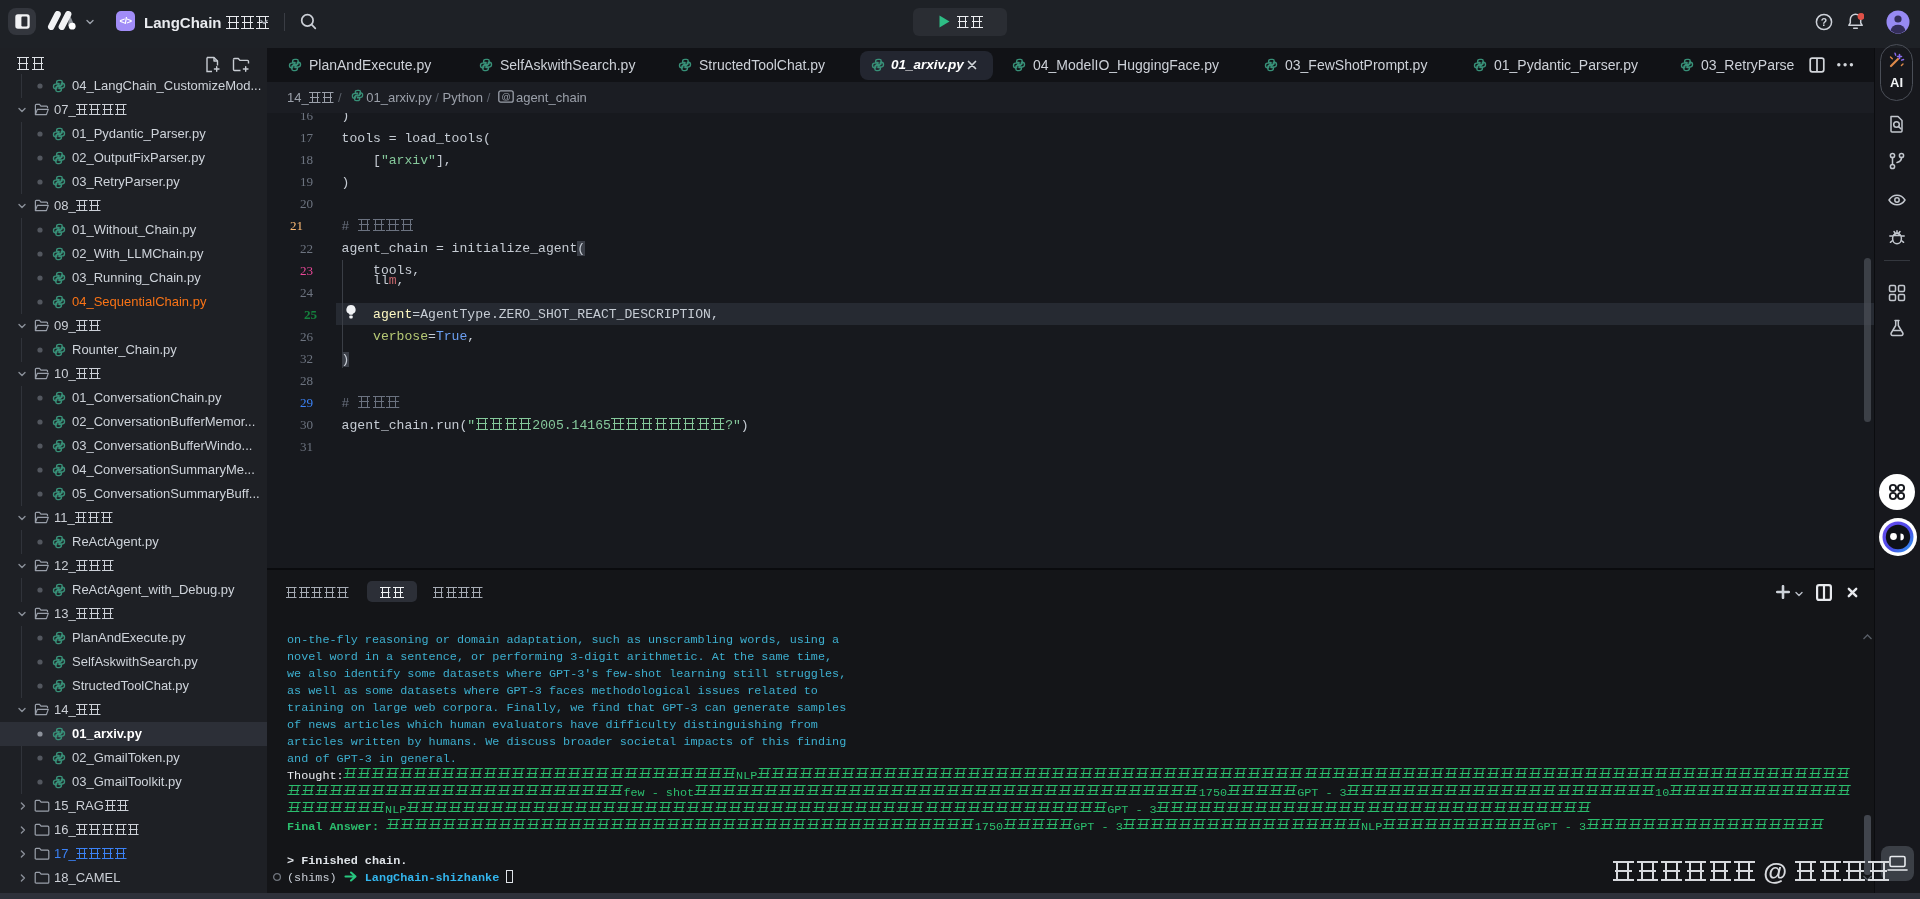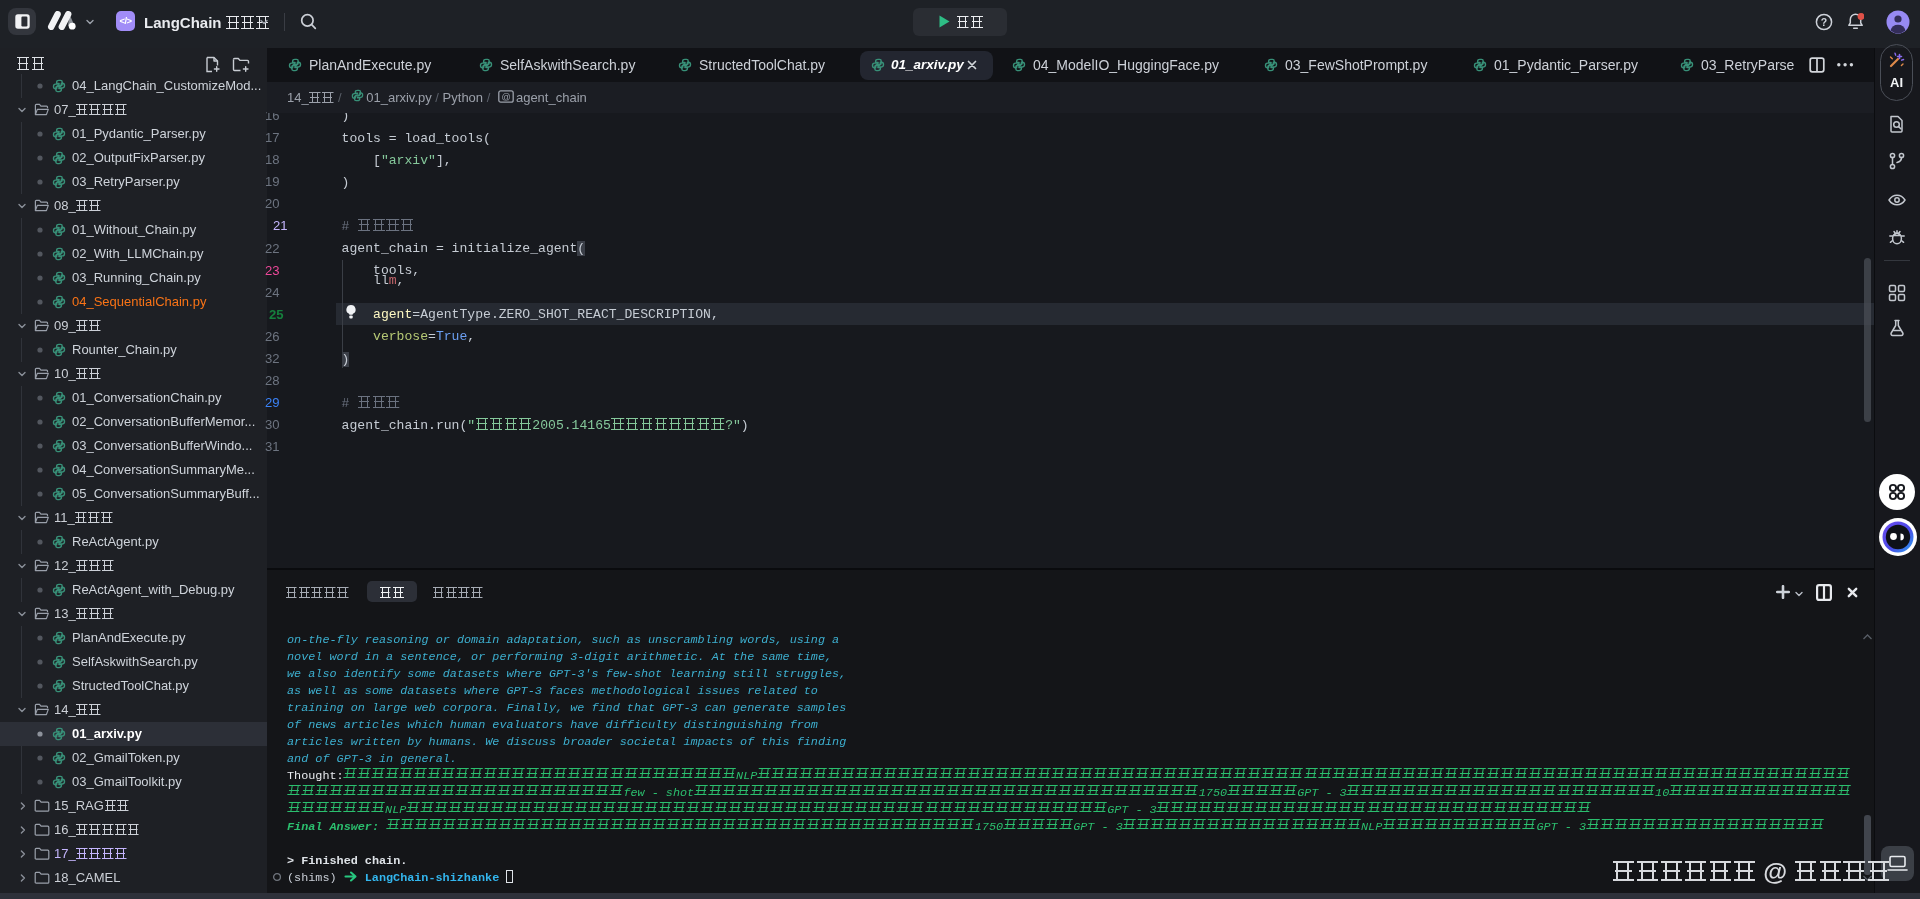--- a/index.html
+++ b/index.html
@@ -6,24 +6,24 @@
 .pyi{position:absolute}
 i.c{display:inline-block;font-style:normal;background:
  linear-gradient(currentColor,currentColor) 50% 2%/96% 9.5% no-repeat,
  linear-gradient(currentColor,currentColor) 50% 50%/78% 9.5% no-repeat,
  linear-gradient(currentColor,currentColor) 50% 98%/96% 9.5% no-repeat,
  linear-gradient(currentColor,currentColor) 22% 50%/9.5% 94% no-repeat,
  linear-gradient(currentColor,currentColor) 76% 50%/9.5% 94% no-repeat;
  width:.9em;height:.86em;margin:0 .045em;vertical-align:-.07em}
 .code-line{position:absolute;left:341.6px;white-space:pre;font-family:"Liberation Mono",monospace;font-size:13.1px;color:#c6ccd4}
 .code-line i.c{width:13.1px;height:12.2px;margin:0 .6px;vertical-align:-1px}
-.lnum{position:absolute;width:48px;font-family:Liberation Sans, sans-serif;font-size:13.1px;color:#6d7480}
+.lnum{position:absolute;width:48px;text-align:right;font-family:Liberation Serif, serif;font-size:13.1px;color:#6d7480}
 .term{position:absolute;left:287px;white-space:pre;font-family:"Liberation Mono",monospace;font-size:11.8px;line-height:17px;height:17px}
 .term i.c{width:12.9px;height:10.6px;margin:0 .57px;vertical-align:-.5px}
-.it{font-style:italic}
+.it{}
 .it i.c{transform:skewX(-9deg)}
 .cyan{color:#3dafcf}
 .grn{color:#2bbf6e}
 .tree-t{position:absolute;font-size:13px;white-space:pre}
 </style></head><body>
 <div class="a" style="left:0;top:0;width:1920px;height:48px;background:#1e2126"></div>
 <div class="a" style="left:8px;top:8px;width:28px;height:27px;background:#33363d;border-radius:8px"></div>
 <svg class="a" style="left:15px;top:14px" width="15" height="15" viewBox="0 0 15 15">
     <rect x="0.3" y="0.3" width="14.4" height="14.4" rx="2.6" fill="#f2f3f5"></rect>
     <rect x="6.4" y="2.6" width="6" height="9.8" rx="1.2" fill="#2a2d34"></rect>
@@ -406,21 +406,21 @@
 <svg class="pyi" style="left:34px;top:823px" width="16" height="14" viewBox="0 0 16 14">
     <path d="M1.2 2.4c0-.6.4-1 1-1h3.4l1.5 1.8h6.7c.6 0 1 .4 1 1v7c0 .6-.4 1-1 1H2.2c-.6 0-1-.4-1-1z" fill="none" stroke="#9aa0ab" stroke-width="1.2" stroke-linejoin="round"></path>
   </svg>
 <div class="tree-t" style="left:54px;top:822px;color:#ccd0d7">16_<i class="c"></i><i class="c"></i><i class="c"></i><i class="c"></i><i class="c"></i></div>
 <svg class="pyi" style="left:18px;top:849px" width="10" height="10" viewBox="0 0 10 10">
     <path d="M3.4 2l3 3-3 3" fill="none" stroke="#8a8f99" stroke-width="1.4" stroke-linecap="round" stroke-linejoin="round"></path>
   </svg>
 <svg class="pyi" style="left:34px;top:847px" width="16" height="14" viewBox="0 0 16 14">
     <path d="M1.2 2.4c0-.6.4-1 1-1h3.4l1.5 1.8h6.7c.6 0 1 .4 1 1v7c0 .6-.4 1-1 1H2.2c-.6 0-1-.4-1-1z" fill="none" stroke="#9aa0ab" stroke-width="1.2" stroke-linejoin="round"></path>
   </svg>
-<div class="tree-t" style="left:54px;top:846px;color:#c4b5fd">17_<i class="c"></i><i class="c"></i><i class="c"></i><i class="c"></i></div>
+<div class="tree-t" style="left:54px;top:846px;color:#3b82f6">17_<i class="c"></i><i class="c"></i><i class="c"></i><i class="c"></i></div>
 <svg class="pyi" style="left:18px;top:873px" width="10" height="10" viewBox="0 0 10 10">
     <path d="M3.4 2l3 3-3 3" fill="none" stroke="#8a8f99" stroke-width="1.4" stroke-linecap="round" stroke-linejoin="round"></path>
   </svg>
 <svg class="pyi" style="left:34px;top:871px" width="16" height="14" viewBox="0 0 16 14">
     <path d="M1.2 2.4c0-.6.4-1 1-1h3.4l1.5 1.8h6.7c.6 0 1 .4 1 1v7c0 .6-.4 1-1 1H2.2c-.6 0-1-.4-1-1z" fill="none" stroke="#9aa0ab" stroke-width="1.2" stroke-linejoin="round"></path>
   </svg>
 <div class="tree-t" style="left:54px;top:870px;color:#ccd0d7">18_CAMEL</div>
 <div class="a" style="left:267px;top:48px;width:1607px;height:34px;background:#111216"></div>
 <svg class="pyi" style="left:288px;top:58px" width="14" height="14" viewBox="0 0 16 16">
     <g fill="none" stroke="#389078" stroke-width="1.6" stroke-linejoin="round">
@@ -497,21 +497,21 @@
 <div class="a" style="left:336px;top:302.5px;width:1538px;height:22px;background:#262a32"></div>
 <div class="lnum" style="left:265px;top:107.9px;color:#6d7480">16</div>
 <div class="code-line" style="top:108.4px">)</div>
 <div class="lnum" style="left:265px;top:130.0px;color:#6d7480">17</div>
 <div class="code-line" style="top:130.5px">tools = load_tools(</div>
 <div class="lnum" style="left:265px;top:152.10000000000002px;color:#6d7480">18</div>
 <div class="code-line" style="top:152.60000000000002px">    [<span style="color:#85c89b">"arxiv"</span>],</div>
 <div class="lnum" style="left:265px;top:174.20000000000002px;color:#6d7480">19</div>
 <div class="code-line" style="top:174.70000000000002px">)</div>
 <div class="lnum" style="left:265px;top:196.3px;color:#6d7480">20</div>
-<div class="lnum" style="left:273px;top:218.4px;color:#c4b5fd">21</div>
+<div class="lnum" style="left:255px;top:218.4px;color:#fdba74">21</div>
 <div class="code-line" style="top:218.9px;color:#6b7280"># <i class="c"></i><i class="c"></i><i class="c"></i><i class="c"></i></div>
 <div class="lnum" style="left:265px;top:240.50000000000003px;color:#6d7480">22</div>
 <div class="code-line" style="top:241.00000000000003px">agent_chain = initialize_agent<span style="background:#3a3e47">(</span></div>
 <div class="lnum" style="left:265px;top:262.6px;color:#ec4899">23</div>
 <div class="code-line" style="top:263.1px">    tools,</div>
 <div class="lnum" style="left:265px;top:284.70000000000005px;color:#6d7480">24</div>
 <div class="code-line" style="top:273px">    ll<span style="color:#c4666c">m</span>,</div>
 <div class="lnum" style="left:269px;top:306.8px;color:#15803d;font-weight:bold">25</div>
 <div class="code-line" style="top:307.3px">    <span style="color:#fef9c3">agent</span>=AgentType.ZERO_SHOT_REACT_DESCRIPTION,</div>
 <div class="lnum" style="left:265px;top:328.9px;color:#6d7480">26</div>

